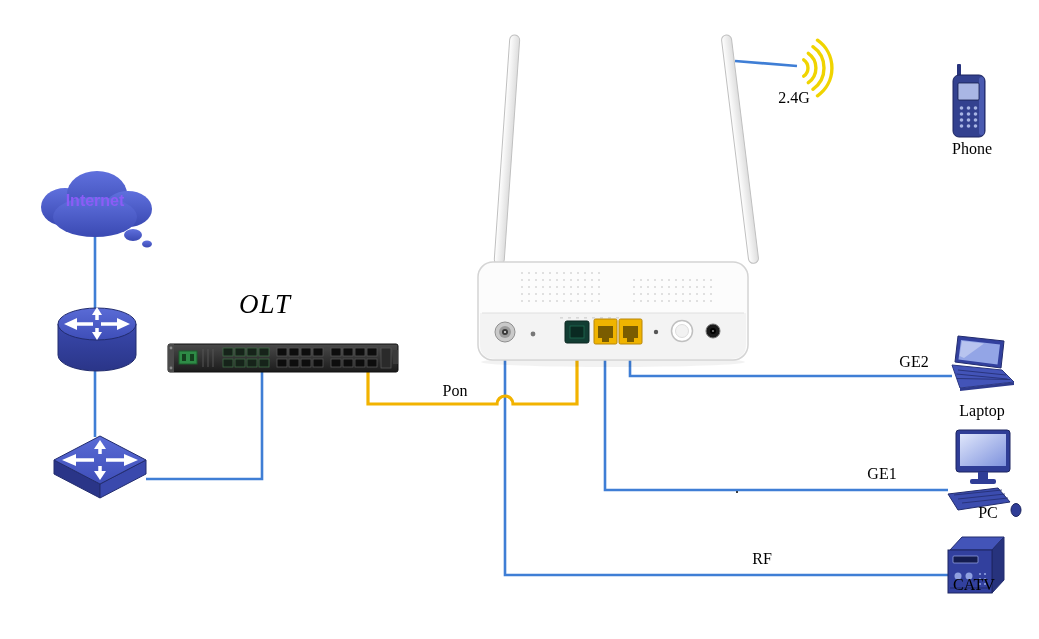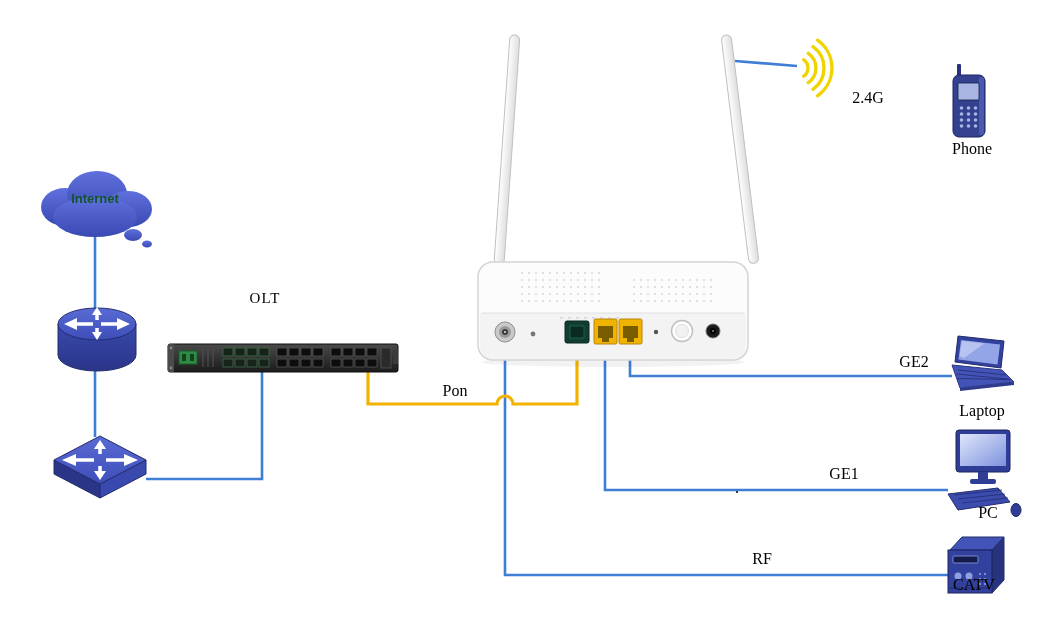--- a/index.html
+++ b/index.html
@@ -7,22 +7,22 @@
     --icon-blue:#4a5cc8; --icon-blue-dark:#2e3a8c; --cloud-blue:#4a5cc8;
     --olt-body:#2b2b2b; --olt-green:#2e8b46; --port-yellow:#f0b400;
     --fiber-green:#123d33; --onu-white:#fcfcfc;
   }
   html,body{margin:0;padding:0;background:#fff;}
   #canvas{position:relative;width:1039px;height:639px;background:#ffffff;overflow:hidden;
           font-family:"Liberation Serif", serif;}
   .abs{position:absolute;}
   .lbl{position:absolute;color:#000;font-size:16px;text-align:center;line-height:1.1;
        font-family:"Liberation Serif", serif;}
-  .lbl-olt{font-size:15px;letter-spacing:1px;}
-  .lbl-internet{color:#14532d;font-weight:bold;font-size:13px;font-family:"Liberation Sans",sans-serif;}
+  .lbl-olt{font-size:27px;letter-spacing:1px;font-style:italic;}
+  .lbl-internet{color:#8b5cf6;font-weight:bold;font-size:16px;font-family:"Liberation Sans",sans-serif;}
   svg{display:block;}
   .line-blue{stroke:var(--line-blue);stroke-width:2.6;fill:none;}
   .line-yellow{stroke:var(--line-yellow);stroke-width:3.2;fill:none;}
   .wifi-arc{stroke:var(--wifi-yellow);stroke-width:3.4;fill:none;stroke-linecap:round;}
   .arrow-line{stroke:#fff;stroke-width:3.5;fill:none;}
   .arrow-head{fill:#fff;stroke:none;}
 </style>
 </head>
 <body>
 
@@ -217,21 +217,21 @@
       <circle cx="243" cy="306" r="1" fill="#888"></circle>
     </g>
   </svg>
 
   <svg class="abs" style="left:790px;top:38px" width="56" height="64">
     <path class="wifi-arc" d="M13.7 21.8 A10 10 0 0 1 13.7 38.2"></path>
     <path class="wifi-arc" d="M18.3 15.3 A18 18 0 0 1 18.3 44.7"></path>
     <path class="wifi-arc" d="M22.9 8.7 A26 26 0 0 1 22.9 51.3"></path>
     <path class="wifi-arc" d="M27.5 2.2 A34 34 0 0 1 27.5 57.8"></path>
   </svg>
-  <div class="lbl" style="left:840px;top:89px;width:56px">2.4G</div>
+  <div class="lbl" style="left:766px;top:89px;width:56px">2.4G</div>
 
   <svg class="abs" style="left:948px;top:62px" width="48" height="80">
     <rect x="9" y="2" width="4" height="13" rx="1" fill="#27337d"></rect>
     <rect x="5" y="13" width="32" height="62" rx="6" fill="#33418f" stroke="#1c2560"></rect>
     <rect x="31" y="15" width="5" height="58" rx="2.5" fill="#4a5ab0"></rect>
     <rect x="10" y="21" width="21" height="17" rx="1" fill="#a9b6e4" stroke="#141d4d" stroke-width="0.8"></rect>
     <g fill="#a9b6e4">
       <circle cx="13.5" cy="46" r="1.8"></circle>
         <circle cx="20.5" cy="46" r="1.8"></circle>
         <circle cx="27.5" cy="46" r="1.8"></circle>
@@ -291,16 +291,16 @@
         <circle cx="41" cy="47" r="1.1"></circle>
       <circle cx="36" cy="52" r="1.1"></circle>
         <circle cx="41" cy="52" r="1.1"></circle>
     </g>
     <line x1="6" y1="56" x2="46" y2="56" stroke="#1c2560" stroke-width="0.8"></line>
   </svg>
   <div class="lbl" style="left:942px;top:576px;width:64px">CATV</div>
 
   <div class="lbl" style="left:425px;top:382px;width:60px">Pon</div>
   <div class="lbl" style="left:888px;top:353px;width:52px">GE2</div>
-  <div class="lbl" style="left:818px;top:465px;width:52px">GE1</div>
+  <div class="lbl" style="left:856px;top:465px;width:52px">GE1</div>
   <div class="lbl" style="left:740px;top:550px;width:44px">RF</div>
   <div class="lbl" style="left:730px;top:479px;width:14px">.</div>
 </div>
 
 </body></html>

